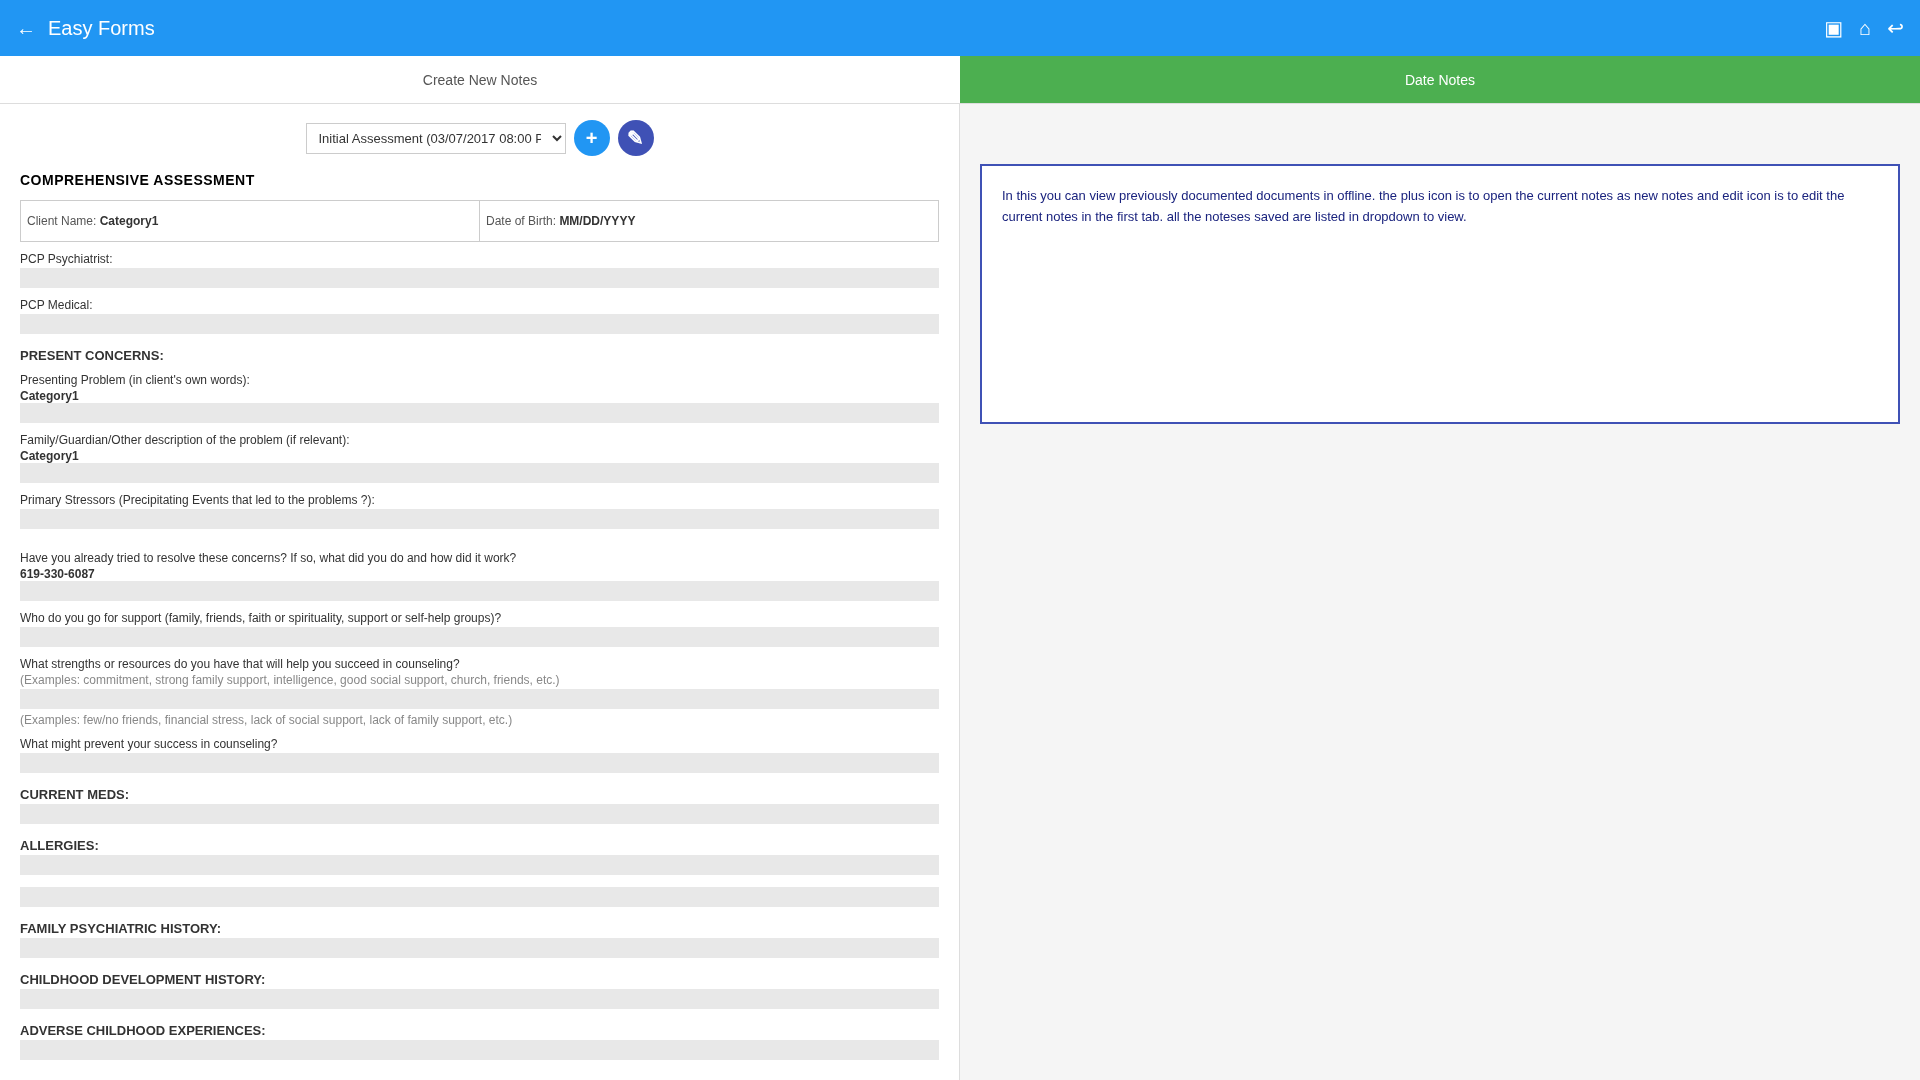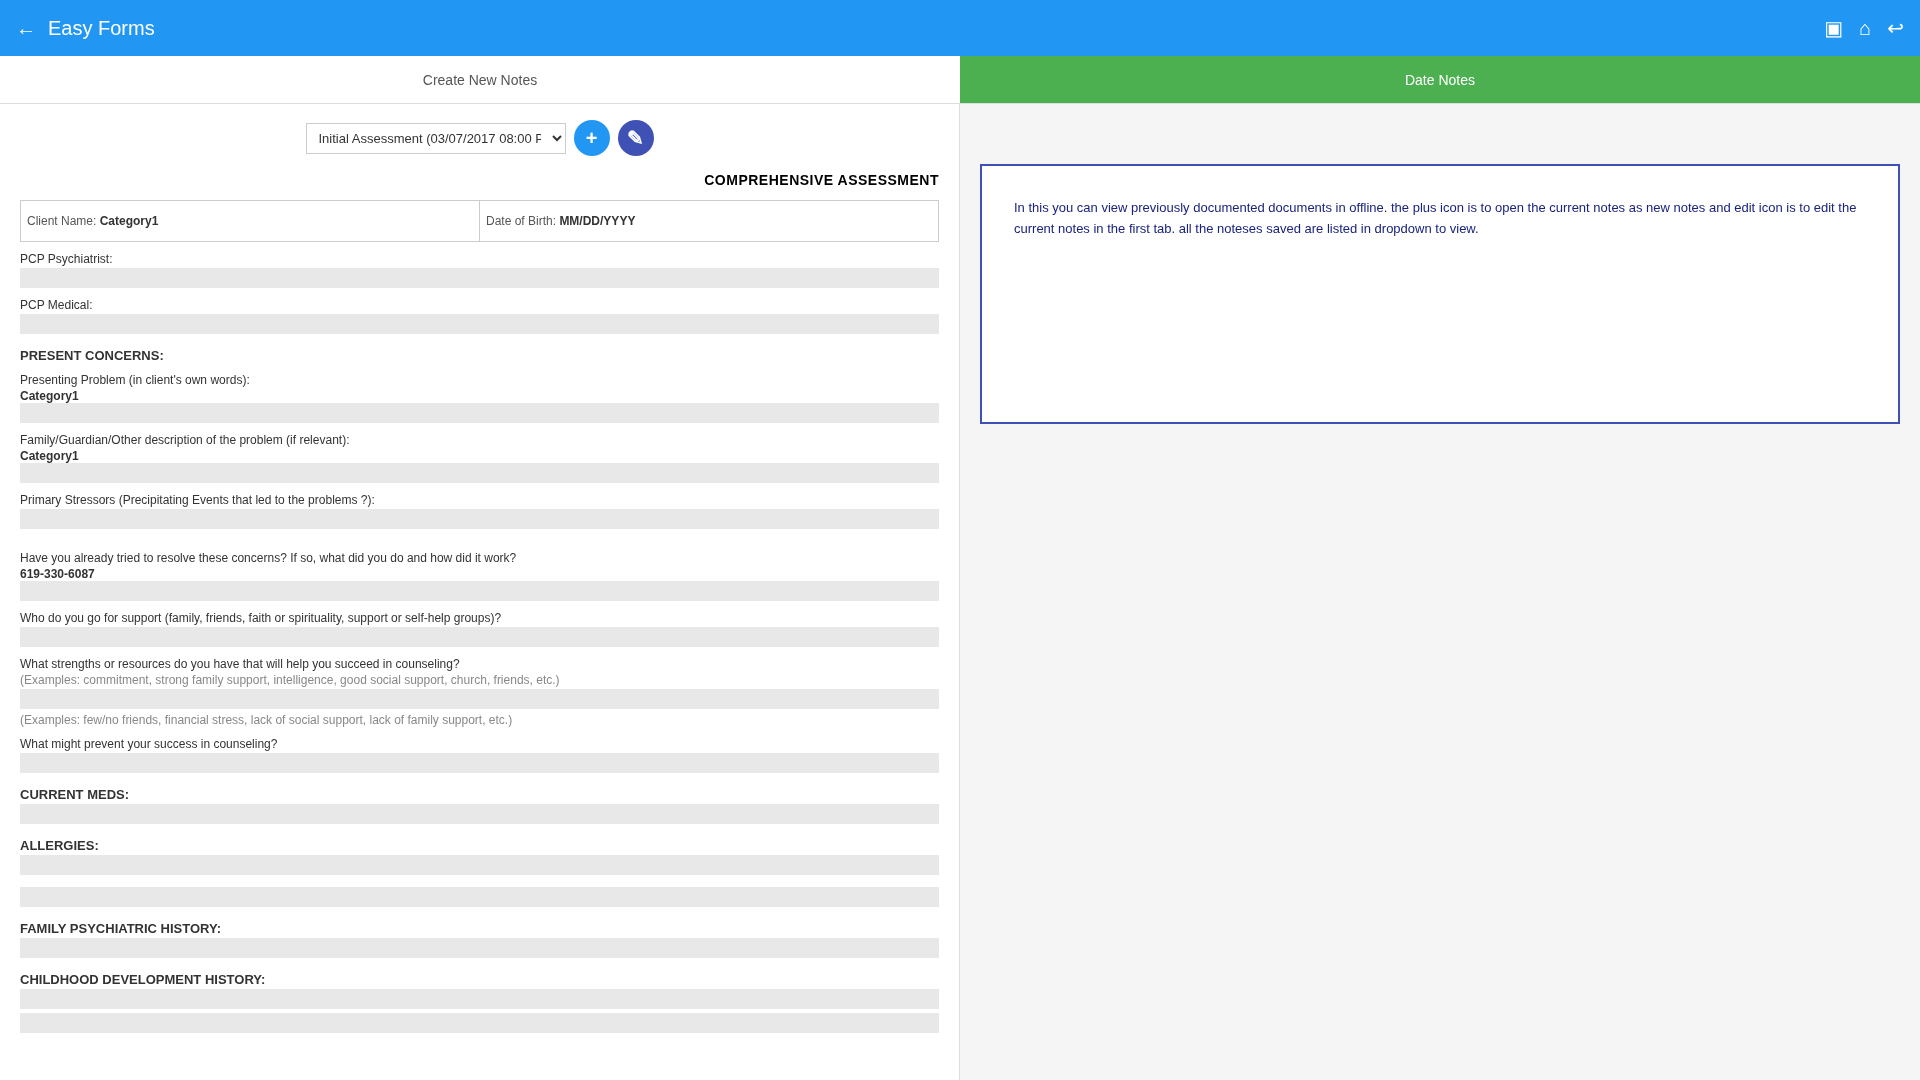--- a/index.html
+++ b/index.html
@@ -119,21 +119,21 @@
       justify-content: center;
       font-size: 20px;
       font-weight: bold;
       color: white;
     }
     .btn-blue { background: #2196F3; }
     .btn-indigo { background: #3F51B5; }
 
     
     .form-title {
-      text-align: right;
+      text-align: left;
       font-weight: bold;
       font-size: 14px;
       margin-bottom: 12px;
       letter-spacing: 0.5px;
     }
 
     
     .info-table {
       width: 100%;
       border-collapse: collapse;
@@ -175,21 +175,21 @@
     .field-value {
       font-size: 12px;
       color: #333;
       font-weight: bold;
     }
 
     
     .info-box {
       border: 2px solid #3F51B5;
       background: white;
-      padding: 32px;
+      padding: 20px;
       font-size: 13px;
       color: #1a237e;
       line-height: 1.6;
       min-height: 260px;
       margin-top: 40px;
     }
 
     
     ::-webkit-scrollbar { width: 8px; }
     ::-webkit-scrollbar-track { background: #f1f1f1; }
@@ -284,20 +284,21 @@
     <div class="form-field"></div>
     <div style="height:8px"></div>
     <div class="form-field"></div>
 
     <div class="field-label bold">FAMILY PSYCHIATRIC HISTORY:</div>
     <div class="form-field"></div>
 
     <div class="field-label bold">CHILDHOOD DEVELOPMENT HISTORY:</div>
     <div class="form-field"></div>
 
+    <div class="field-label bold">ADVERSE CHILDHOOD EXPERIENCES:</div>
     <div class="form-field"></div>
 
   </div>
 
   <div class="right-panel">
     <div class="info-box">
       <span>In this you can view previously documented documents in offline. the plus icon is to open the current notes as new notes and edit icon is to edit the current notes in the first tab. all the noteses saved are listed in dropdown to view.</span>
     </div>
   </div>
 

